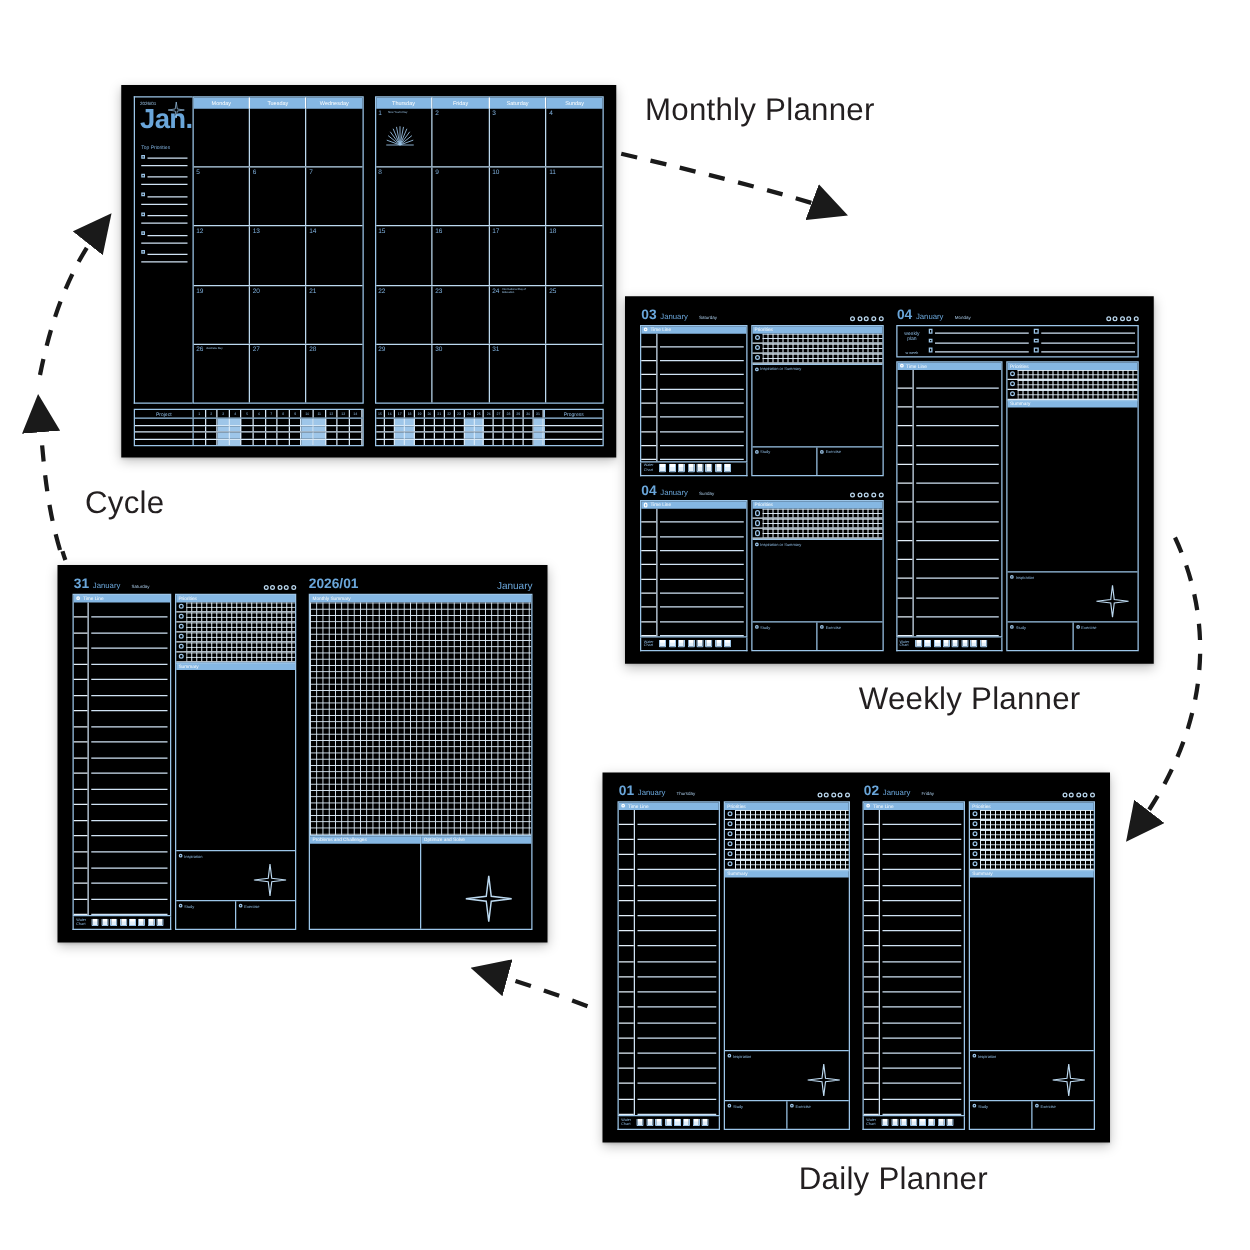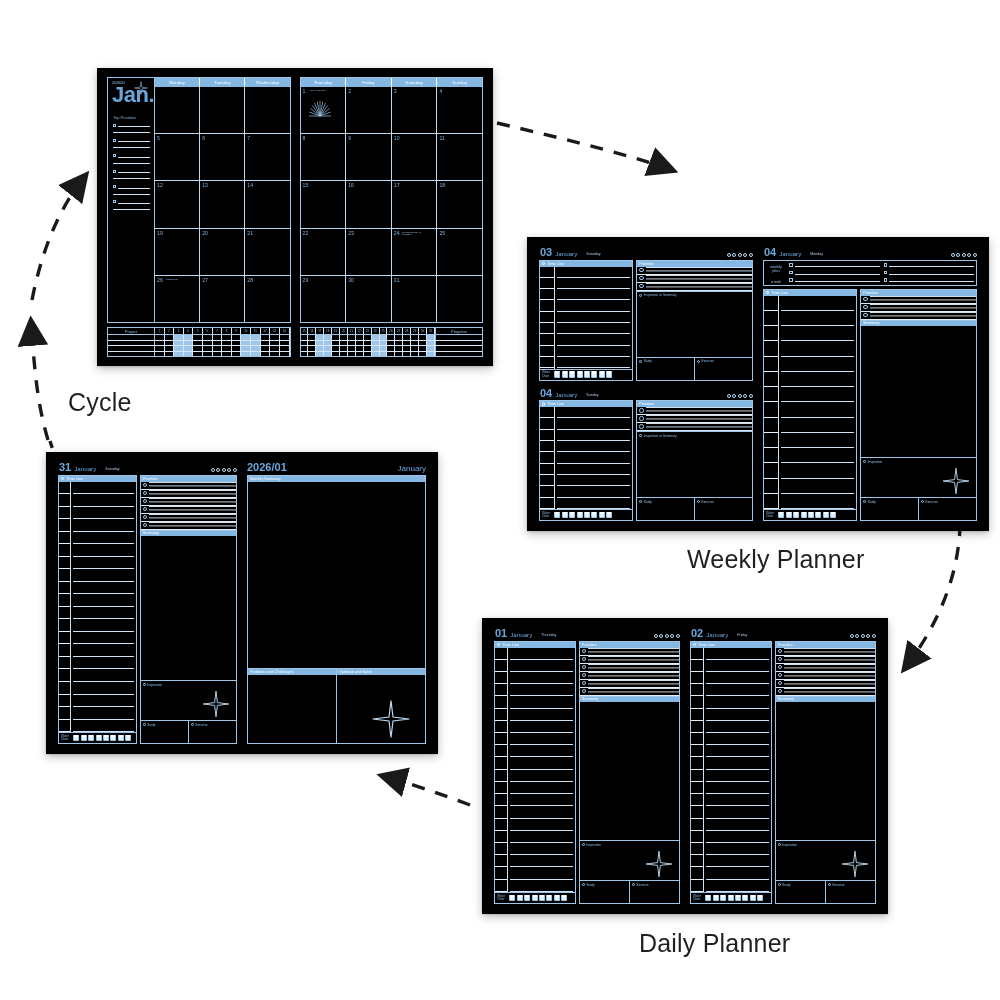--- a/index.html
+++ b/index.html
@@ -164,20 +164,21 @@
 
     <path d="M940,430 C975,505 965,590 905,668" stroke="#1a1a1a" stroke-width="3.4" fill="none" stroke-dasharray="13 11" marker-end="url(#ah)"></path>
 
     <path d="M470,805 C430,790 405,782 383,776" stroke="#1a1a1a" stroke-width="3.4" fill="none" stroke-dasharray="13 11" marker-end="url(#ah)"></path>
 
     <path d="M48,440 C36,400 34,360 31,322" stroke="#1a1a1a" stroke-width="3.4" fill="none" stroke-dasharray="13 11" marker-end="url(#ah)"></path>
     <path d="M62,470 C55,455 52,448 50,441" stroke="#1a1a1a" stroke-width="3.4" fill="none" stroke-dasharray="13 11"></path>
     <path d="M32,300 C42,250 58,210 85,176" stroke="#1a1a1a" stroke-width="3.4" fill="none" stroke-dasharray="13 11" marker-end="url(#ah)"></path>
   </svg>
 
+  <div class="caption" style="left:516px;top:74px;">Monthly Planner</div>
   <div class="caption" style="left:687px;top:545px;">Weekly Planner</div>
   <div class="caption" style="left:616px;top:929px;margin-left:23px;">Daily Planner</div>
   <div class="caption" style="left:68px;top:388px;">Cycle</div>
 
   <div class="spread" style="left:97px;top:68px;width:396px;height:298px;">
     <div class="pages" style="padding:9px 10px;gap:9px;">
 
       <div class="page" style="flex:1;display:flex;flex-direction:column;">
         <div style="flex:1;display:flex;min-height:0;">
           <div class="mp-left frame" style="border-right:none;">
@@ -594,21 +595,21 @@
                   <div class="gc fill"></div>
                 </div>
                 <div class="gl" style="width: 47px; border-right: none; border-left: 0.6px solid rgb(156, 197, 232);"></div>
               </div>
             </div>
         </div>
       </div>
     </div>
   </div>
 
-  <div class="spread" style="left:527px;top:237px;width:462px;height:294px;">
+  <div class="spread" style="left:500px;top:237px;width:423px;height:294px;">
     <div class="pages" style="padding:10px 12px;gap:10px;">
       <div class="page" style="flex:1;display:flex;flex-direction:column;gap:7px;">
         <div style="flex:1;display:flex;flex-direction:column;" id="wk-day-0">
             <div class="d-head">
               <div class="d-num">03</div>
               <div class="d-mon">January</div>
               <div class="d-dow">Saturday</div>
               <div class="d-wx">
                 <div class="wx"></div>
                 <div class="wx"></div>

